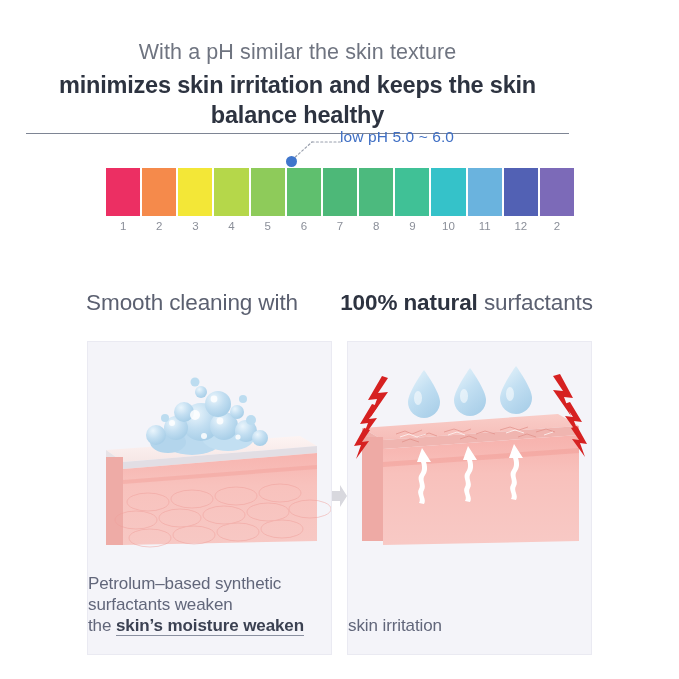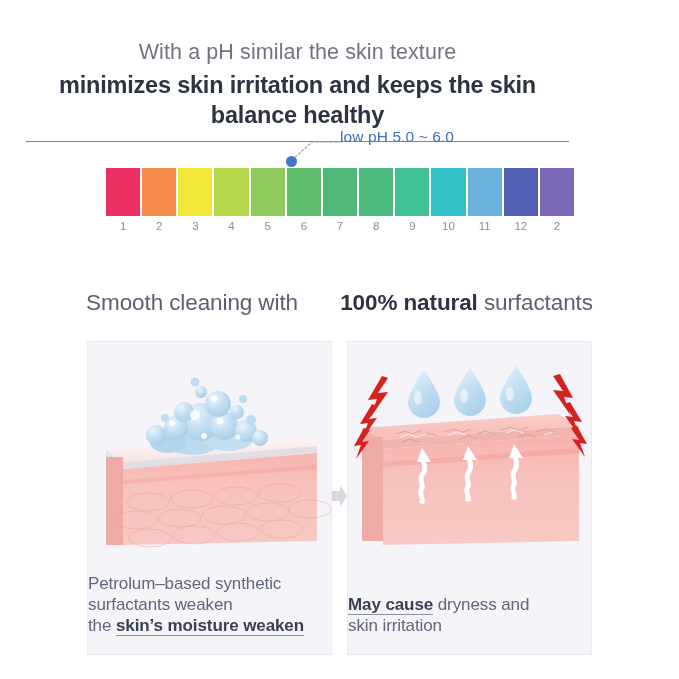--- a/index.html
+++ b/index.html
@@ -18,21 +18,21 @@
     letter-spacing: .1px; line-height: 28px;
   }
   .headline-line2-wrap {
     margin-top: 4px; display: block; padding: 0 26px;
   }
   .headline-line2 {
     display: inline-block;
     font-size: 23.5px; font-weight: 700; color: #2d3340;
     letter-spacing: -.2px; line-height: 30px;
     border-bottom: 1.6px solid #7e8594;
-    padding-bottom: 11px;
+    padding-bottom: 3px;
   }
 
   
   .ph-callout { position: absolute; left: 286px; top: 130px; }
   .ph-callout-label {
     position: absolute; left: 54px; top: -2px;
     white-space: nowrap;
     font-size: 15.5px; font-weight: 400; color: #3f6fc4;
     letter-spacing: .1px;
   }
@@ -320,18 +320,17 @@
         </g>
 
         <g fill="#d62121">
           <polygon points="212,32 225,56 216,55 223,74 205,48 215,49 205,34"></polygon>
           <polygon points="222,60 234,80 226,79 232,95 217,74 225,75 216,62"></polygon>
           <polygon points="229,84 239,102 232,101 237,115 224,97 231,98 223,86"></polygon>
         </g>
       </svg>
 
       <div class="panel-caption">
-        <span class="cap-line"><span class="em">May cause</span><span> dryness and</span></span>
         <span class="cap-line">skin irritation</span>
       </div>
     </div>
   </div>
 </div>
 
 </body></html>

